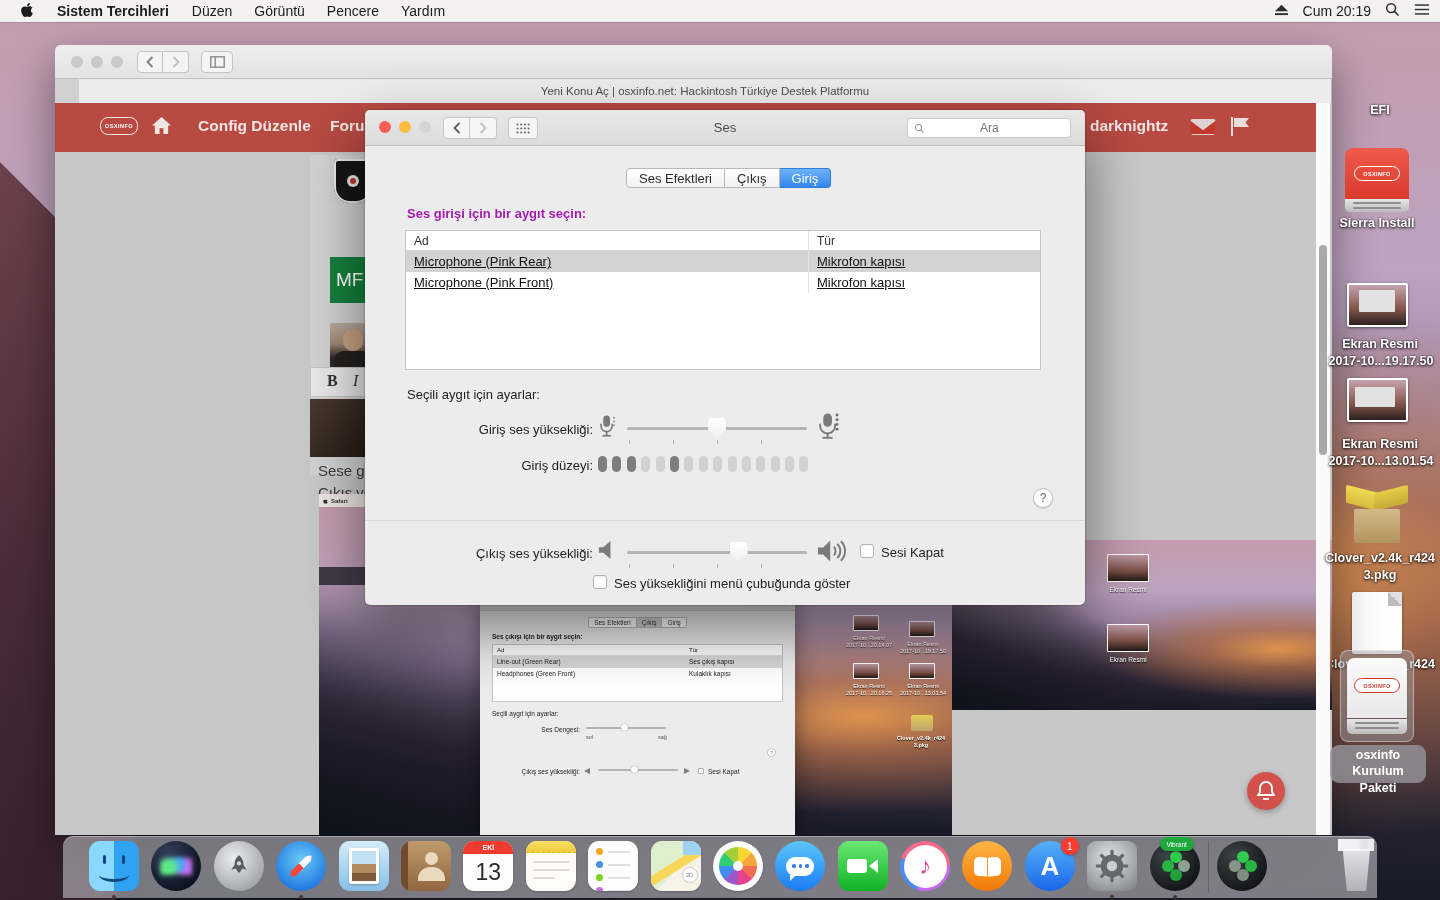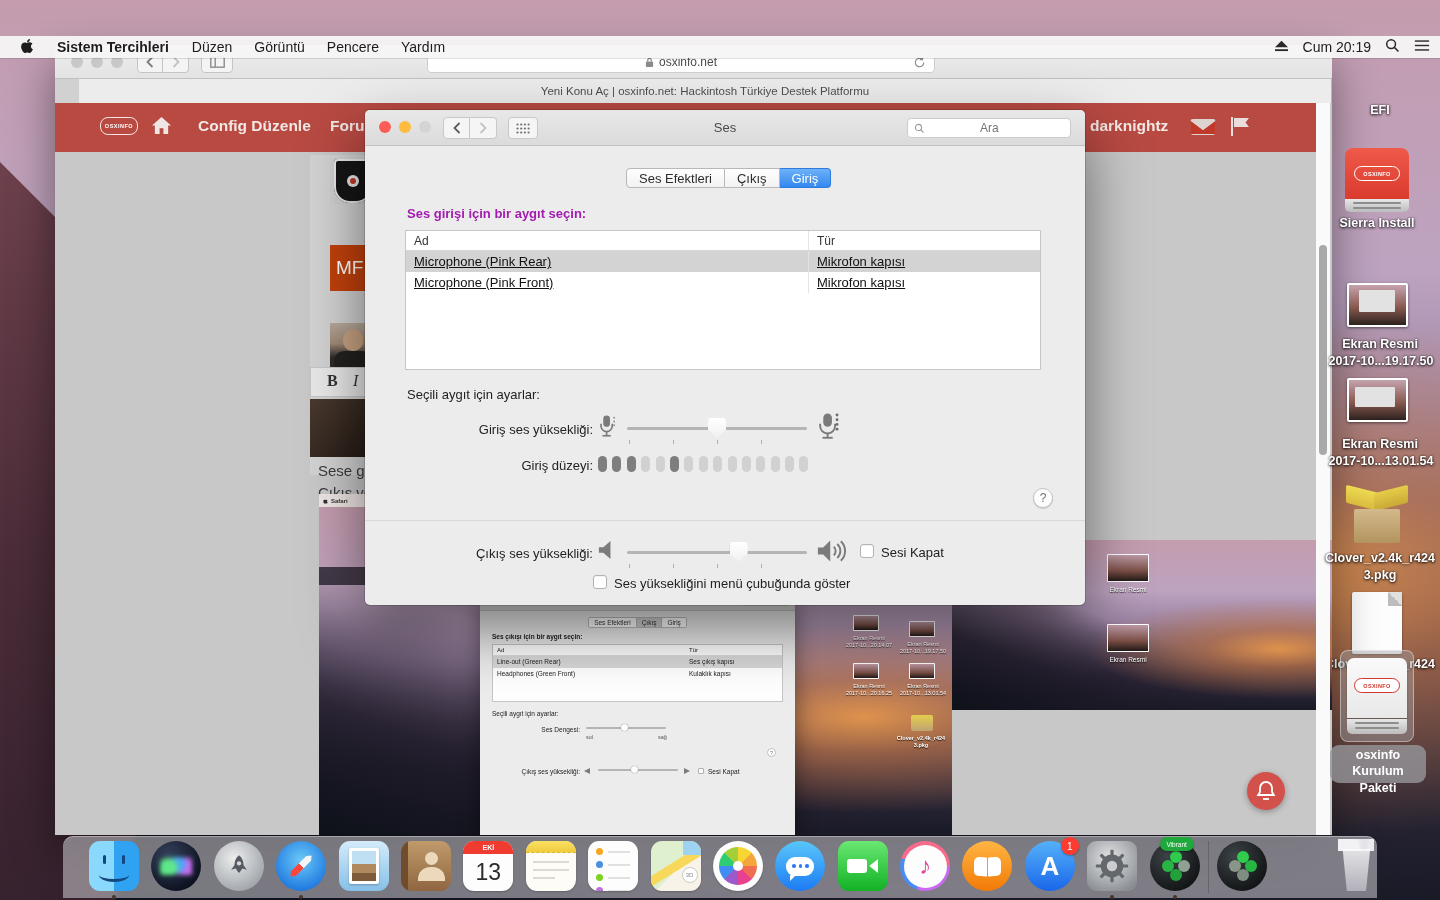--- a/index.html
+++ b/index.html
@@ -15,21 +15,21 @@
       linear-gradient(180deg, #c49cae 0%, #bda3c0 30%, #9b84a4 48%, #6b5a72 64%, #3c3347 80%, #171a26 100%);
   }
   .rock-left {
     clip-path: polygon(0 18%, 10% 34%, 16% 60%, 8% 100%, 0 100%);
     background: linear-gradient(160deg, #7c4a55 0%, #4a2c38 40%, #181220 100%);
   }
 
   
   .menubar { left:0; top:0; width:1440px; height:22px; background:rgba(247,245,246,.95);
     display:flex; align-items:center; font-size:14px; color:#1c1c1c; z-index:40;
-    box-shadow:0 1px 0 rgba(0,0,0,.12);margin-top:36px; }
+    box-shadow:0 1px 0 rgba(0,0,0,.12); }
   .menubar .mi { padding:0 11px; }
   .menubar .app { font-weight:bold; padding:0 12px; }
   .mb-right { margin-left:auto; display:flex; align-items:center; }
   .mb-right > * { margin-right:14px; }
 
   
   .safari { left:55px; top:45px; width:1277px; height:790px; border-radius:6px 6px 0 0;
     box-shadow:0 18px 45px rgba(0,0,0,.45); z-index:2; background:#c8c8c8; overflow:hidden; }
   .toolbar { left:0; top:0; width:100%; height:34px; background:linear-gradient(#efeeee,#e4e3e3);
     border-bottom:1px solid #c2c1c1; }
@@ -212,30 +212,20 @@
       <svg width="8" height="12" viewBox="0 0 8 12">
           <path d="M1.5 1l5 5-5 5" stroke="#c2c1c1" stroke-width="1.8" fill="none"></path>
         </svg>
     </div>
     <div class="tbtn abs" style="left:146px;width:32px;">
       <svg width="15" height="12" viewBox="0 0 15 12">
           <rect x="0.8" y="0.8" width="13.4" height="10.4" fill="none" stroke="#8c8b8b" stroke-width="1.4"></rect>
           <line x1="5.2" y1="1" x2="5.2" y2="11" stroke="#8c8b8b" stroke-width="1.4"></line>
         </svg>
     </div>
-    <div class="urlfield abs" style="left:372px;width:508px;">
-      <svg width="9" height="11" viewBox="0 0 10 12" style="margin-right:5px;">
-          <rect x="1" y="5" width="8" height="6" rx="1" fill="#8c8b8b"></rect>
-          <path d="M3 5V3.5a2 2 0 0 1 4 0V5" stroke="#8c8b8b" stroke-width="1.4" fill="none"></path>
-        </svg>
-      <span>osxinfo.net</span>
-      <svg width="13" height="13" viewBox="0 0 16 16" style="position:absolute;right:8px;top:4px;">
-          <path d="M13.2 8a5.2 5.2 0 1 1-1.6-3.7M11.8 1.2v3.4H8.4" stroke="#8a8989" stroke-width="1.4" fill="none"></path>
-        </svg>
-    </div>
   </div>
   <div class="tabbar abs">
     <div class="tab tab1">Yeni Konu Aç | osxinfo.net: Hackintosh Türkiye Destek Platformu</div>
   </div>
 
   <div class="pagebg abs"></div>
   <div class="siteheader abs">
     <div class="slogo abs" style="left:45px;top:14px;width:38px;height:18px;">OSXINFO</div>
     <span class="abs" style="left:96px;top:13px;">
       <svg width="21" height="19" viewBox="0 0 22 20">
@@ -260,21 +250,21 @@
     </span>
   </div>
 
   <div class="postcol abs" style="left:255px;top:110px;width:55px;height:320px;"></div>
   <div class="abs" style="left:275px;top:113px;width:46px;height:46px;background:#cfcfcf;">
     <div class="abs" style="left:4px;top:1px;width:38px;height:44px;background:#151515;border-radius:4px 4px 16px 16px;box-shadow:inset 0 0 0 2px #e8e8e8;">
       <div class="abs" style="left:13px;top:16px;width:12px;height:12px;border-radius:50%;background:#e8e8e8;"></div>
       <div class="abs" style="left:16px;top:19px;width:6px;height:6px;border-radius:50%;background:#c0392b;"></div>
     </div>
   </div>
-  <div class="abs" style="left:275px;top:200px;width:46px;height:46px;background:#c2410c;display:flex;align-items:center;padding-left:6px;">
+  <div class="abs" style="left:275px;top:212px;width:46px;height:46px;background:#15803d;display:flex;align-items:center;padding-left:6px;">
     <span style="color:#fff;font-size:19px;font-weight:500;">MF</span>
   </div>
   <div class="abs" style="left:275px;top:278px;width:46px;height:46px;background:linear-gradient(180deg,#b9aa9d 0%,#a08a76 45%,#2e2a28 75%);">
     <div class="abs" style="left:13px;top:6px;width:20px;height:22px;border-radius:50% 50% 45% 45%;background:#c9a383;"></div>
     <div class="abs" style="left:4px;top:28px;width:38px;height:18px;border-radius:10px 10px 0 0;background:#23211f;"></div>
   </div>
 
   <div class="abs" style="left:255px;top:322px;width:112px;height:30px;background:#e8e8e8;border:1px solid #c6c6c6;">
     <span class="abs" style="left:16px;top:4px;font-family:'Liberation Serif',serif;font-weight:bold;font-size:16px;color:#333;">B</span>
     <span class="abs" style="left:42px;top:4px;font-family:'Liberation Serif',serif;font-style:italic;font-size:16px;color:#333;">I</span>

